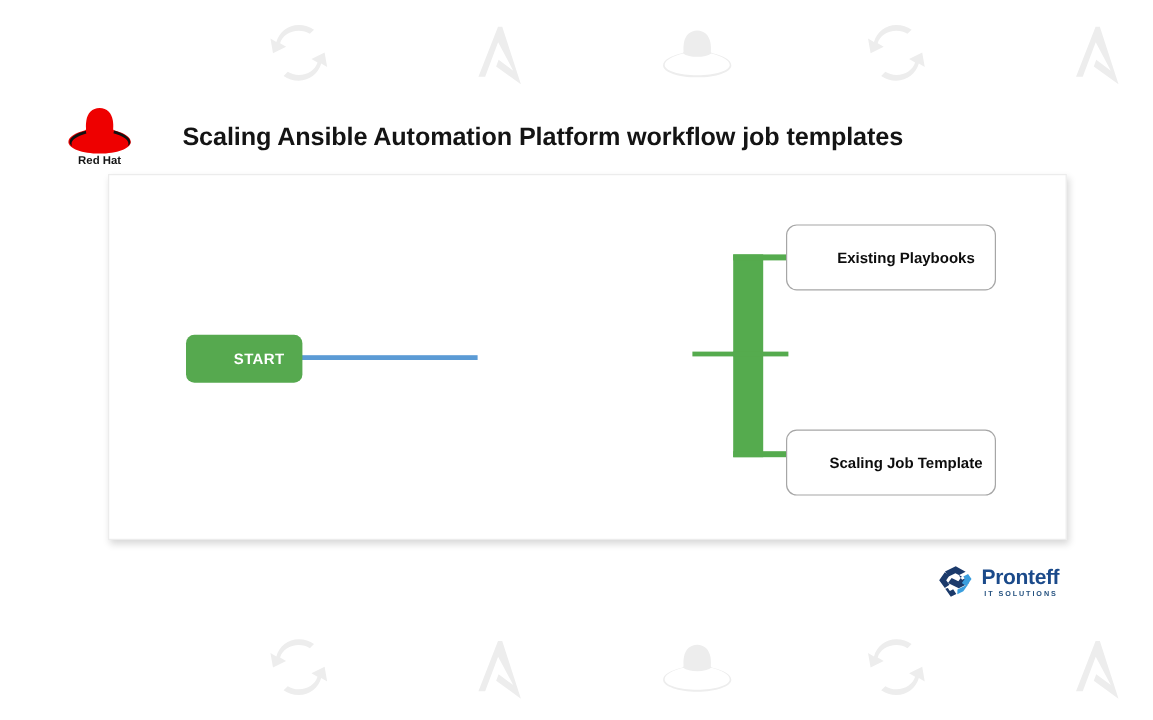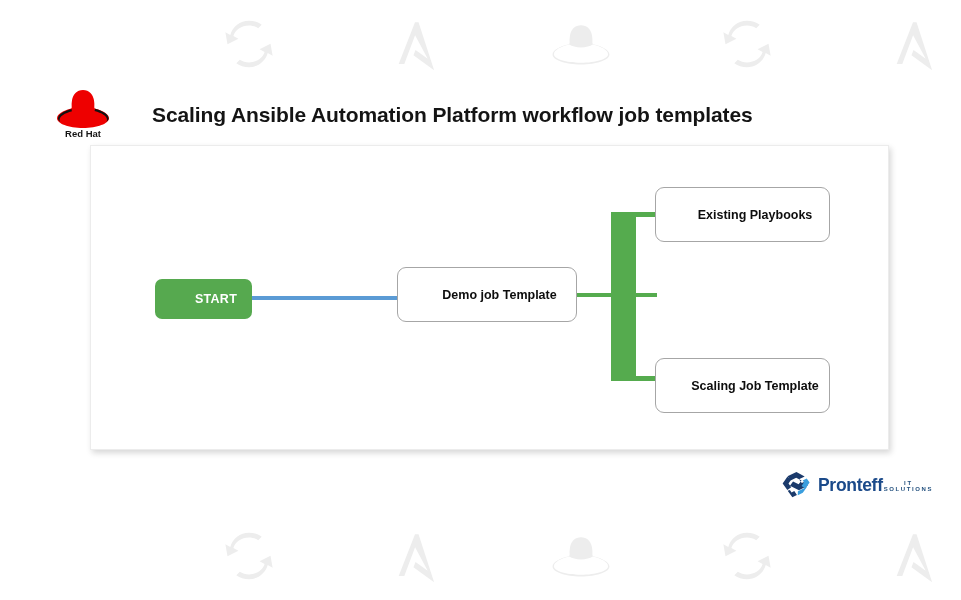--- a/index.html
+++ b/index.html
@@ -140,21 +140,21 @@
     left: 779px;
     top: 466px;
     width: 112px;
     height: 40px;
     display: flex;
     align-items: center;
     gap: 5px;
   }
   .pronteff .mark { width: 34px; height: 34px; flex: 0 0 34px; }
   .pronteff .mark svg { display: block; }
-  .pronteff .wordwrap { display: flex; flex-direction: row; line-height: 1; text-align: center; }
+  .pronteff .wordwrap { display: flex; flex-direction: column; line-height: 1; text-align: center; }
   .pronteff .word {
     font-size: 17.5px;
     font-weight: bold;
     color: #1b4a8a;
     letter-spacing: -0.3px;
   }
   .pronteff .tag {
     font-size: 6px;
     font-weight: bold;
     color: #24517f;
@@ -257,23 +257,20 @@
     <div class="line-h" style="left:611px; top:212px; width:46px; height:5px; background:#55ab4e;"></div>
 
     <div class="line-h" style="left:611px; top:293px; width:46px; height:4px; background:#55ab4e;"></div>
 
     <div class="line-h" style="left:611px; top:376px; width:46px; height:5px; background:#55ab4e;"></div>
 
     <div class="start-node">
       <span>START</span>
     </div>
 
-    <div class="node-box node-demo">
-      <span>Demo job Template</span>
-    </div>
 
     <div class="node-box node-r1">
       <span>Existing Playbooks</span>
     </div>
 
 
     <div class="node-box node-r3">
       <span>Scaling Job Template</span>
     </div>
   </div>

